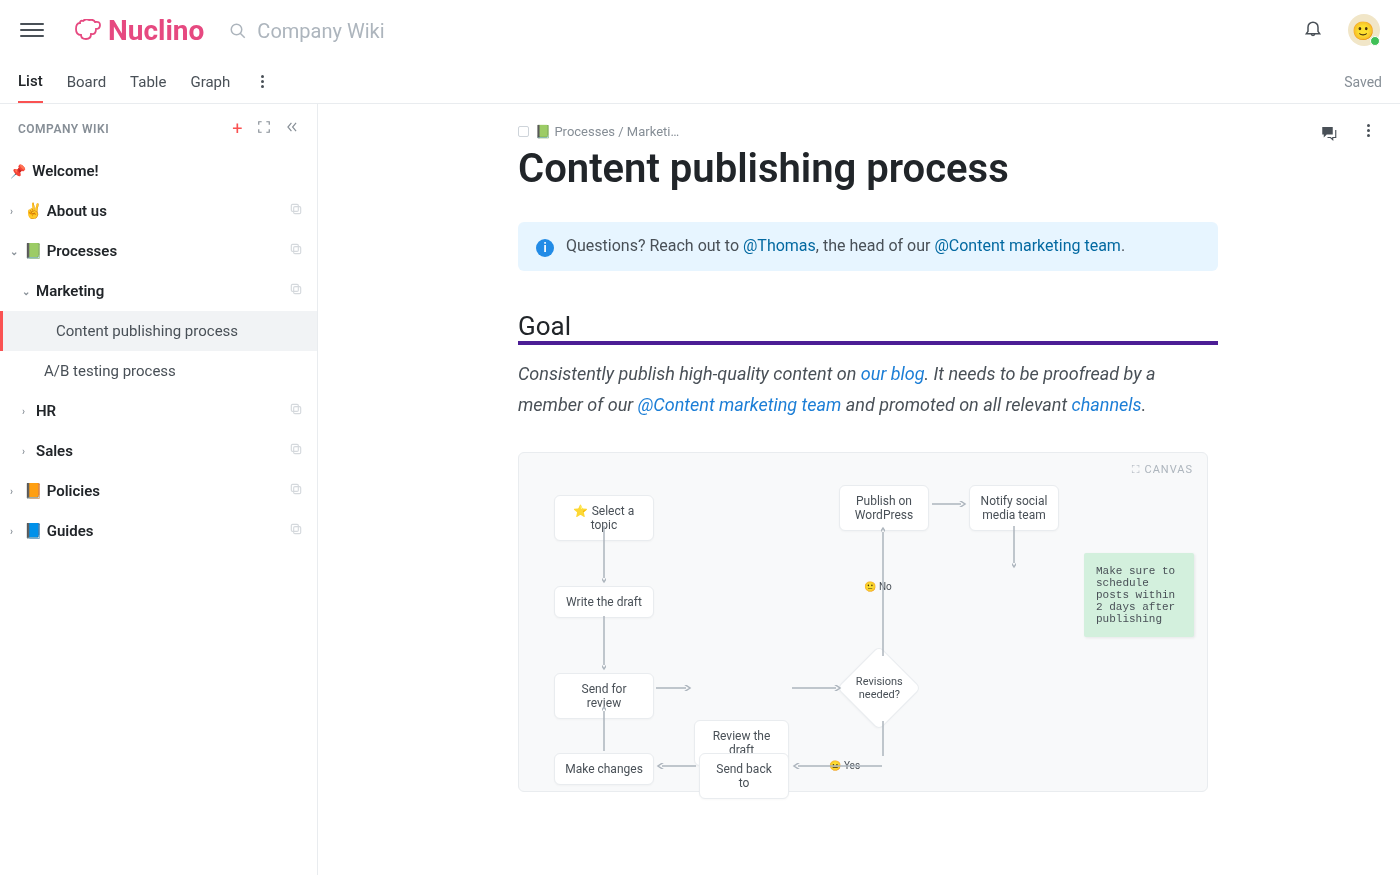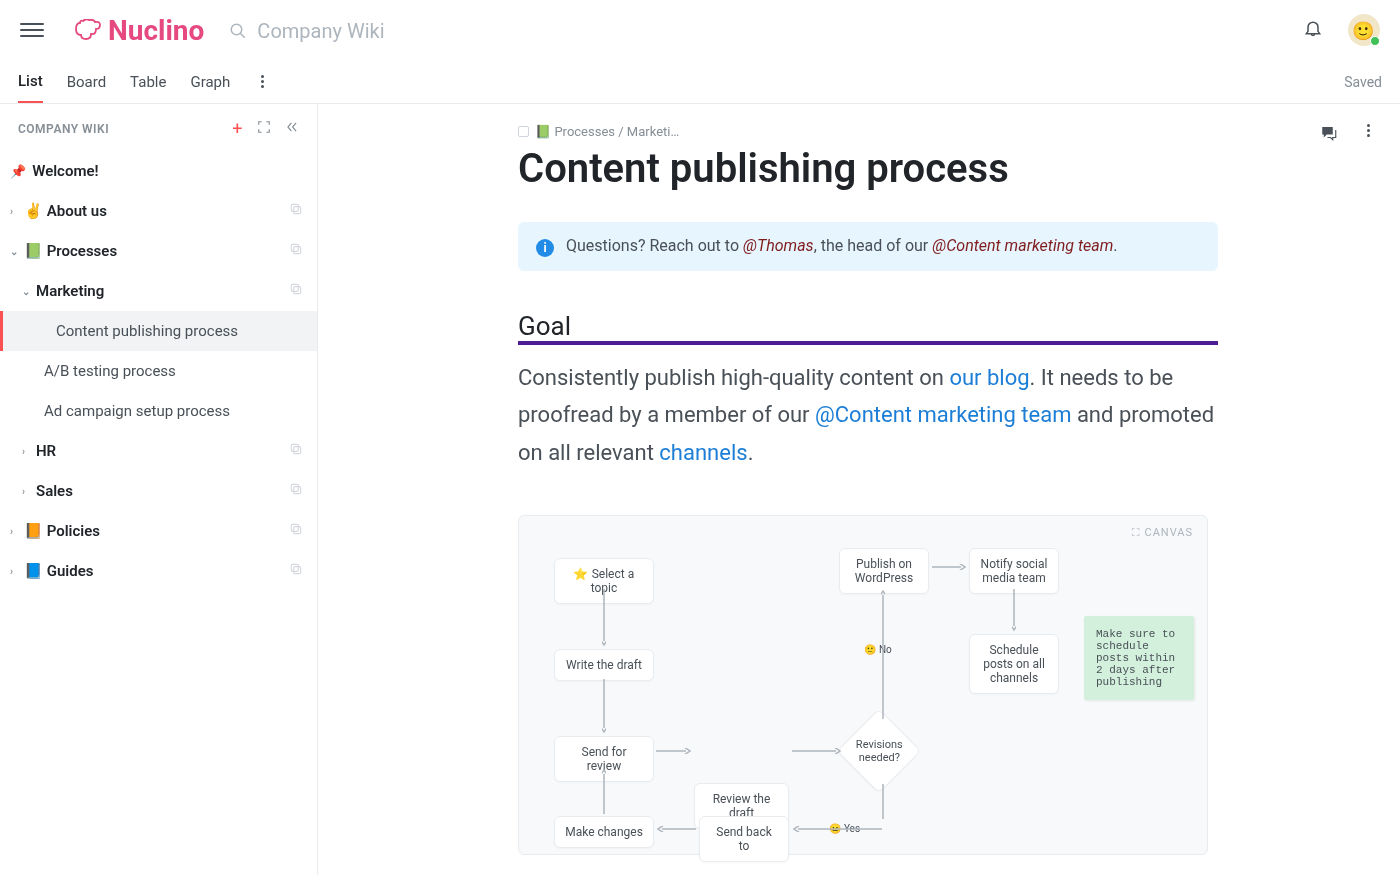--- a/index.html
+++ b/index.html
@@ -42,23 +42,23 @@
 
   .content { flex: 1; position: relative; overflow-y: auto; padding: 20px 0 0 0;}
   .content-toolbar { position: absolute; top: 20px; right: 24px; display: flex; gap: 22px; }
   .content-toolbar svg { width: 18px; height: 18px; fill: #495057; }
   .doc-body { max-width: 700px; margin-left: 200px; }
   .breadcrumb { font-size: 13px; color: #868e96; display:flex; align-items:center; gap:6px; margin-bottom: 6px;}
   .breadcrumb .box { display:inline-block; width:11px; height:11px; border:1px solid #ced4da; border-radius:2px;}
   h1 { font-size: 40px; font-weight: 600; margin-bottom: 30px; color:#212529;}
   .callout { background: #e7f5ff; border-radius: 6px; padding: 14px 18px; display: flex; gap: 12px; font-size: 16px; color:#495057; margin-bottom: 40px; }
   .callout .info-icon { width:18px; height:18px; background:#228be6; border-radius:50%; color:#fff; font-size:12px; font-weight:700; display:flex; align-items:center; justify-content:center; flex-shrink:0; margin-top:3px;}
-  .mention { color: #7f1d1d; font-style: italic; }
+  .mention { color: #0369a1; }
   h2 { font-size: 26px; font-weight: 400; border-bottom: 4px solid #4c1d95; margin-bottom: 14px; color:#212529;}
-  .para { font-size: 22px; line-height: 1.7; color: #495057; margin-bottom: 44px;}
+  .para { font-size: 18px; line-height: 1.7; color: #495057; margin-bottom: 32px; font-style: italic;}
   .link { color: #1c7ed6; }
 
   .canvas { background: #f8f9fa; border: 1px solid #e9ecef; border-radius: 6px; position: relative; height: 340px; width: 690px; }
   .canvas-label { position:absolute; top:10px; right:14px; font-size:11px; letter-spacing:1px; color:#adb5bd; display:flex; align-items:center; gap:4px;}
   .node { position: absolute; background: #fff; border: 1px solid #e9ecef; border-radius: 6px; padding: 8px 10px; font-size: 12px; text-align: center; box-shadow: 0 1px 2px rgba(0,0,0,0.03); color:#495057; display:flex; align-items:center; justify-content:center;}
   .node.diamond { transform: rotate(45deg); width:60px; height:60px;}
   .node.diamond span { transform: rotate(-45deg); display:block; font-size:11px;}
   .sticky { position:absolute; background:#d3f0dd; padding:12px; font-size:11px; font-family: 'Courier New', monospace; width: 110px; border-radius:2px; color:#495057; box-shadow: 1px 1px 3px rgba(0,0,0,0.08);}
   .arrow { position:absolute; stroke:#adb5bd; fill:none; stroke-width:1.5;}
   .decision-lbl { position:absolute; font-size:10px; color:#495057;}
@@ -153,23 +153,20 @@
             <rect x="8" y="8" width="12" height="12" rx="2" stroke-width="2"></rect>
             <rect x="4" y="4" width="12" height="12" rx="2" stroke-width="2"></rect>
           </svg></span>
     </div>
     <div class="tree-item level-3 active">
       <span>Content publishing process</span>
     </div>
     <div class="tree-item level-3">
       <span>A/B testing process</span>
     </div>
-    <div class="tree-item level-3">
-      <span>Ad campaign setup process</span>
-    </div>
     <div class="tree-item bold level-2">
       <span class="caret">›</span>
       <span>HR</span>
       <span class="copy-icon"><svg viewBox="0 0 24 24">
             <rect x="8" y="8" width="12" height="12" rx="2" stroke-width="2"></rect>
             <rect x="4" y="4" width="12" height="12" rx="2" stroke-width="2"></rect>
           </svg></span>
     </div>
     <div class="tree-item bold level-2">
       <span class="caret">›</span>
@@ -238,21 +235,20 @@
         <div class="node" style="left:35px; top:133px; width:100px;">Write the draft</div>
         <div class="node" style="left:35px; top:220px; width:100px;">Send for review</div>
         <div class="node" style="left:175px; top:220px; width:95px;margin-top:47px;">Review the draft</div>
         <div class="node diamond" style="left:330px; top:205px;">
             <span>Revisions needed?</span>
           </div>
         <div class="decision-lbl" style="left:345px; top:128px;">🙂 No</div>
         <div class="decision-lbl" style="left:310px; top:307px;">😐 Yes</div>
         <div class="node" style="left:320px; top:32px; width:90px;">Publish on WordPress</div>
         <div class="node" style="left:450px; top:32px; width:90px;">Notify social media team</div>
-        <div class="node" style="left:450px; top:118px; width:90px;">Schedule posts on all channels</div>
         <div class="sticky" style="left:565px; top:100px;">Make sure to schedule posts within 2 days after publishing</div>
         <div class="node" style="left:35px; top:300px; width:100px;">Make changes</div>
         <div class="node" style="left:180px; top:300px; width:90px;">Send back to</div>
 
         <svg class="arrow" style="left:83px; top:73px;" width="4" height="58">
             <line x1="2" y1="0" x2="2" y2="52"></line>
             <path d="M-2 50 L2 56 L6 50" stroke="#adb5bd"></path>
           </svg>
         <svg class="arrow" style="left:83px; top:163px;" width="4" height="55">
             <line x1="2" y1="0" x2="2" y2="49"></line>

